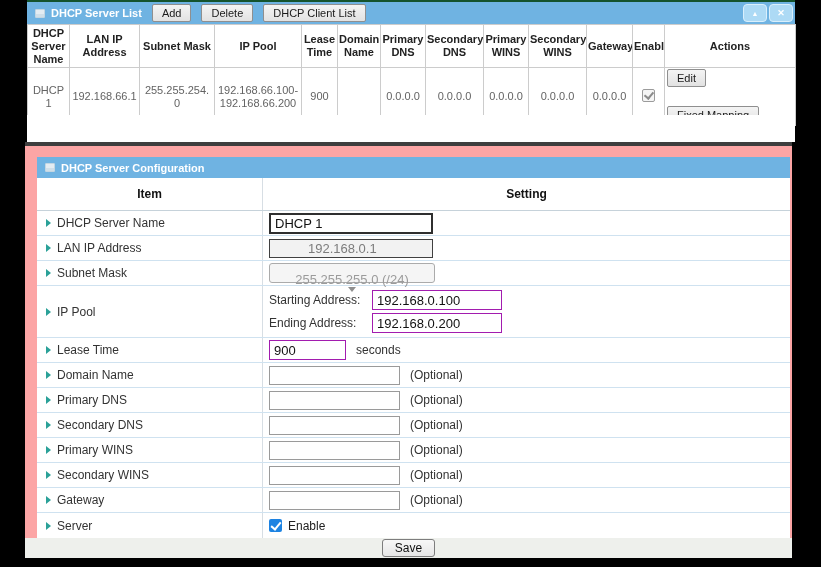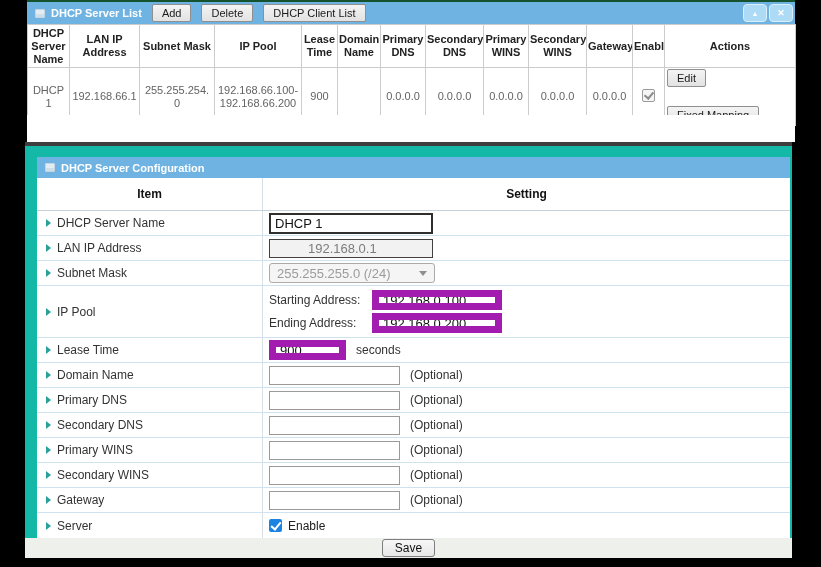--- a/index.html
+++ b/index.html
@@ -40,44 +40,44 @@
         border:solid #8b8b8b; border-width:0 2px 2px 0; transform:rotate(40deg); }
   .cb.blue.checked { background:#1d83e2; border-radius:2px; }
   .cb.blue.checked::after { content:""; position:absolute; left:4px; top:1px; width:4px; height:8px;
         border:solid #fff; border-width:0 2px 2px 0; transform:rotate(40deg); }
 
   
   .gap-white { position:absolute; left:27px; top:115px; width:768px; height:27px; background:#fff; }
   .dark-line { position:absolute; left:25px; top:142px; width:767px; height:4px; background:#3e3e3e; }
 
   
-  .config-panel { position:absolute; left:25px; top:146px; width:767px; height:412px; background:#14b8a6; }
+  .config-panel { position:absolute; left:25px; top:146px; width:767px; height:412px; background:#fca5a5; }
   .cfg-titlebar { position:absolute; left:12px; top:11px; width:753px; height:21px; background:#6fb3e2;
           display:flex; align-items:center; padding-left:8px; }
   .cfg-table { position:absolute; left:12px; top:32px; width:753px; height:360px; background:#fff; }
   .crow { display:flex; border-bottom:1px solid #cfe2f0; height:25px; }
   .crow.hdr { height:33px; border-bottom:1px solid #c6d2da; }
   .crow.pool { height:52px; }
   .citem { width:226px; border-right:1px solid #d7dee4; display:flex; align-items:center;
            padding-left:9px; flex:0 0 auto; }
   .csetting { flex:1; display:flex; align-items:center; padding-left:6px; }
   .hdr .citem, .hdr .csetting { justify-content:center; padding-left:0; font-size:12px; font-weight:bold; color:#111; }
   .arrow { width:0; height:0; border-top:4px solid transparent; border-bottom:4px solid transparent;
            border-left:5px solid #2aa198; margin-right:6px; flex:0 0 auto; }
   .clabel { font-size:12px; color:#333; white-space:nowrap; }
 
   .inp { height:19px; border:1px solid #9a9a9a; font-family:"Liberation Sans", sans-serif;
          font-size:13px; color:#111; padding:0 4px; background:#fff; }
   .inp.strong { border:2px solid #2f2f2f; height:21px; }
-  .inp.dark   { border:7px solid #a21caf; height:20px; }
+  .inp.dark   { border:1px solid #a21caf; height:20px; }
   .inp.dis    { background:#f2f2f2; border:1px solid #404040; color:#7c7c7c;padding-left:38px; }
   .w-name { width:164px; } .w-pool { width:130px; } .w-lease { width:77px; } .w-opt { width:131px; }
   .fake-select { width:166px; height:20px; background:#f5f5f5; border:1px solid #ababab; border-radius:3px;
-         display:flex; align-items:center; justify-content:space-between; padding:0 7px; color:#9b9b9b;
-         font-size:13px; }
+         display:flex; align-items:center; justify-content:space-between; padding:8px 7px; color:#9b9b9b;
+         font-size:13px;flex-direction:column; }
   .chev { width:0; height:0; border-left:4px solid transparent; border-right:4px solid transparent;
           border-top:5px solid #8f8f8f; }
   .suffix { font-size:12px; color:#333; margin-left:10px; }
   .pool-grid { display:grid; grid-template-columns:103px auto; row-gap:3px; align-items:center; }
   .pool-grid .clabel { font-size:12px; }
 
   .cfg-footer { position:absolute; left:0; top:392px; width:767px; height:20px; background:#eef0ec;
           display:flex; align-items:center; justify-content:center; }
   .save-btn { font-family:"Liberation Sans", sans-serif; font-size:12px; color:#111;
           background:linear-gradient(#f7f7f7,#e6e6e6); border:1px solid #7d7d7d; border-radius:3px;

